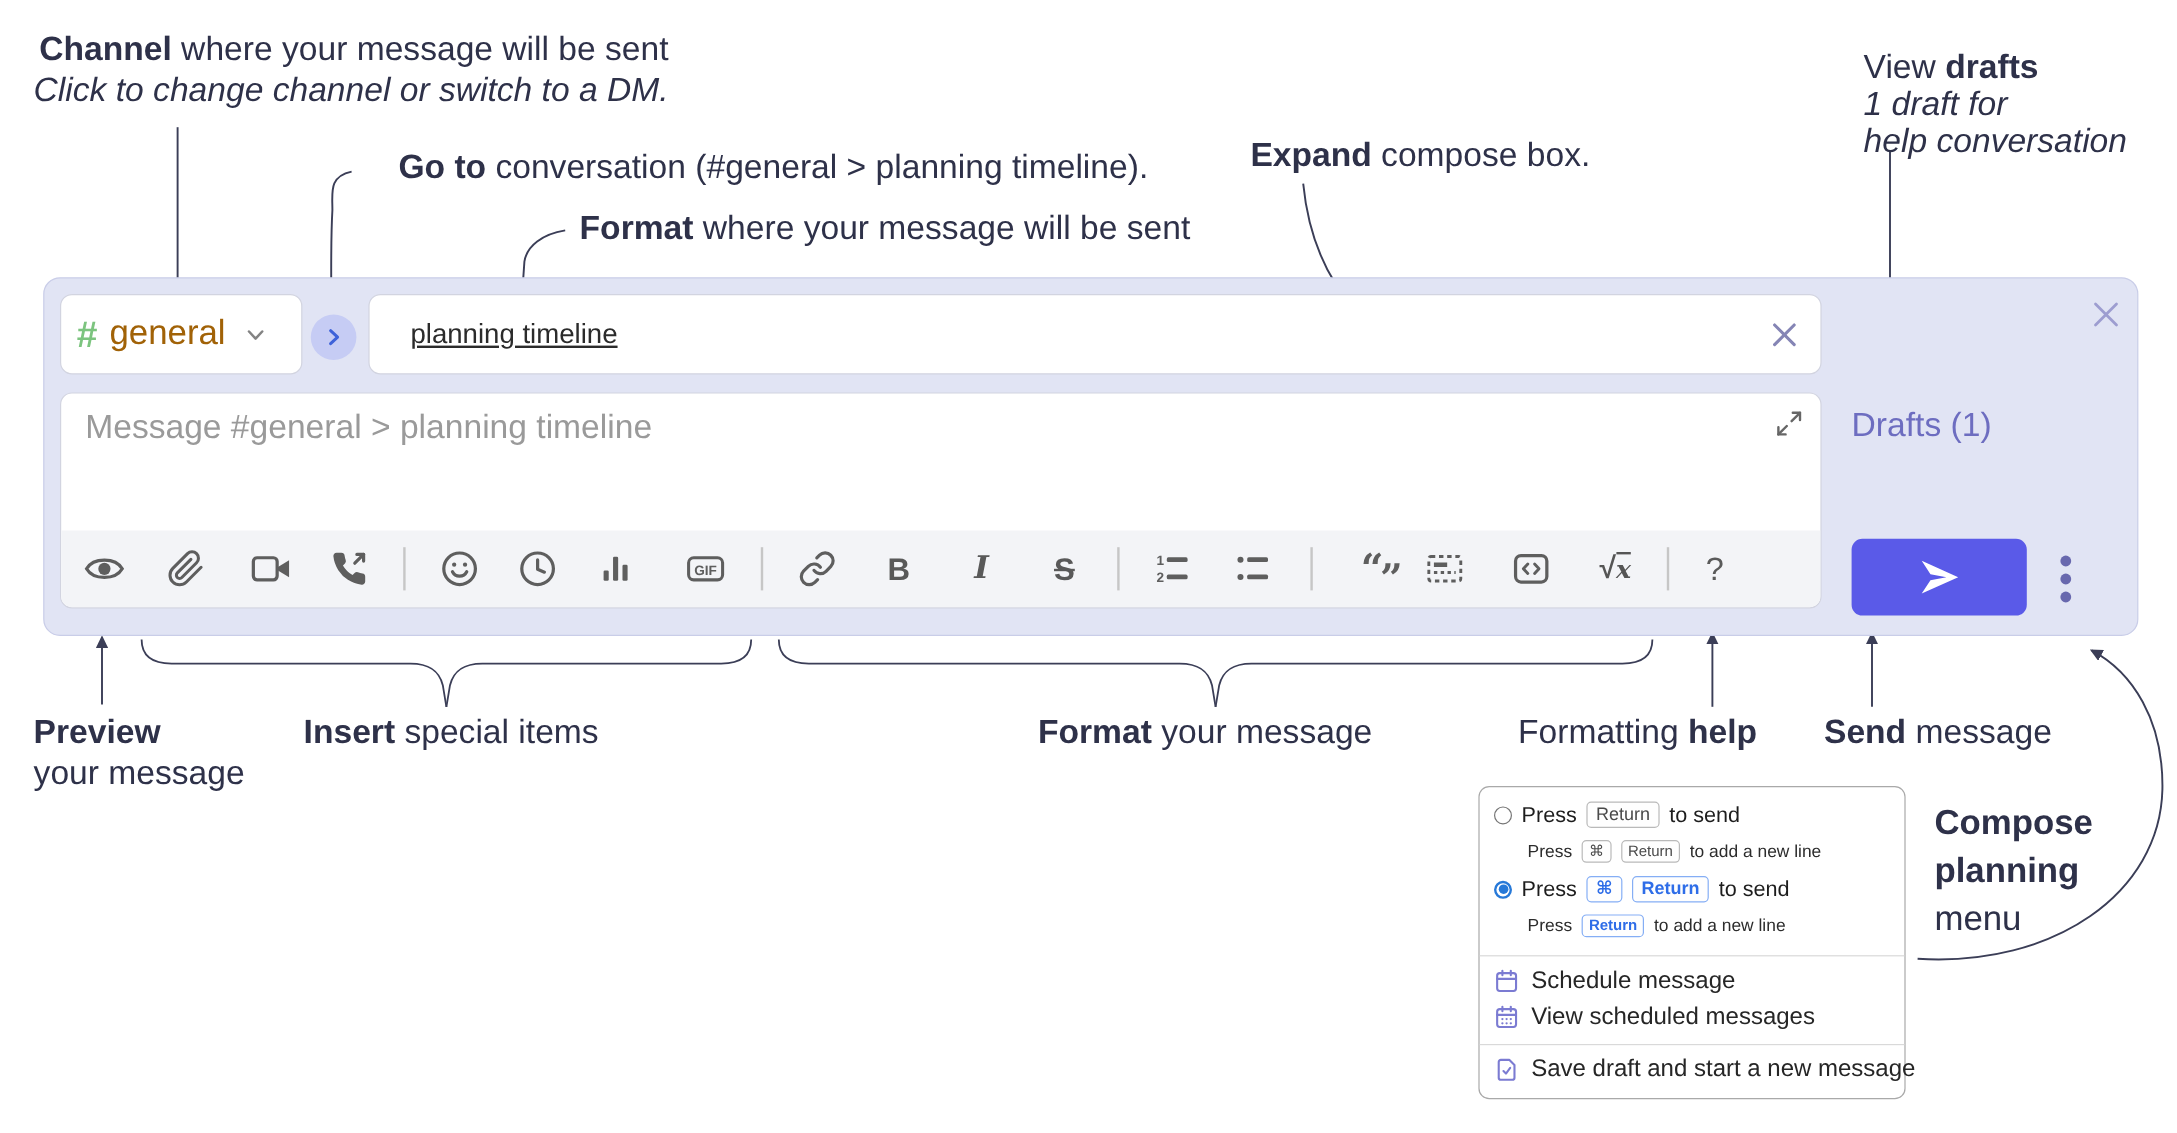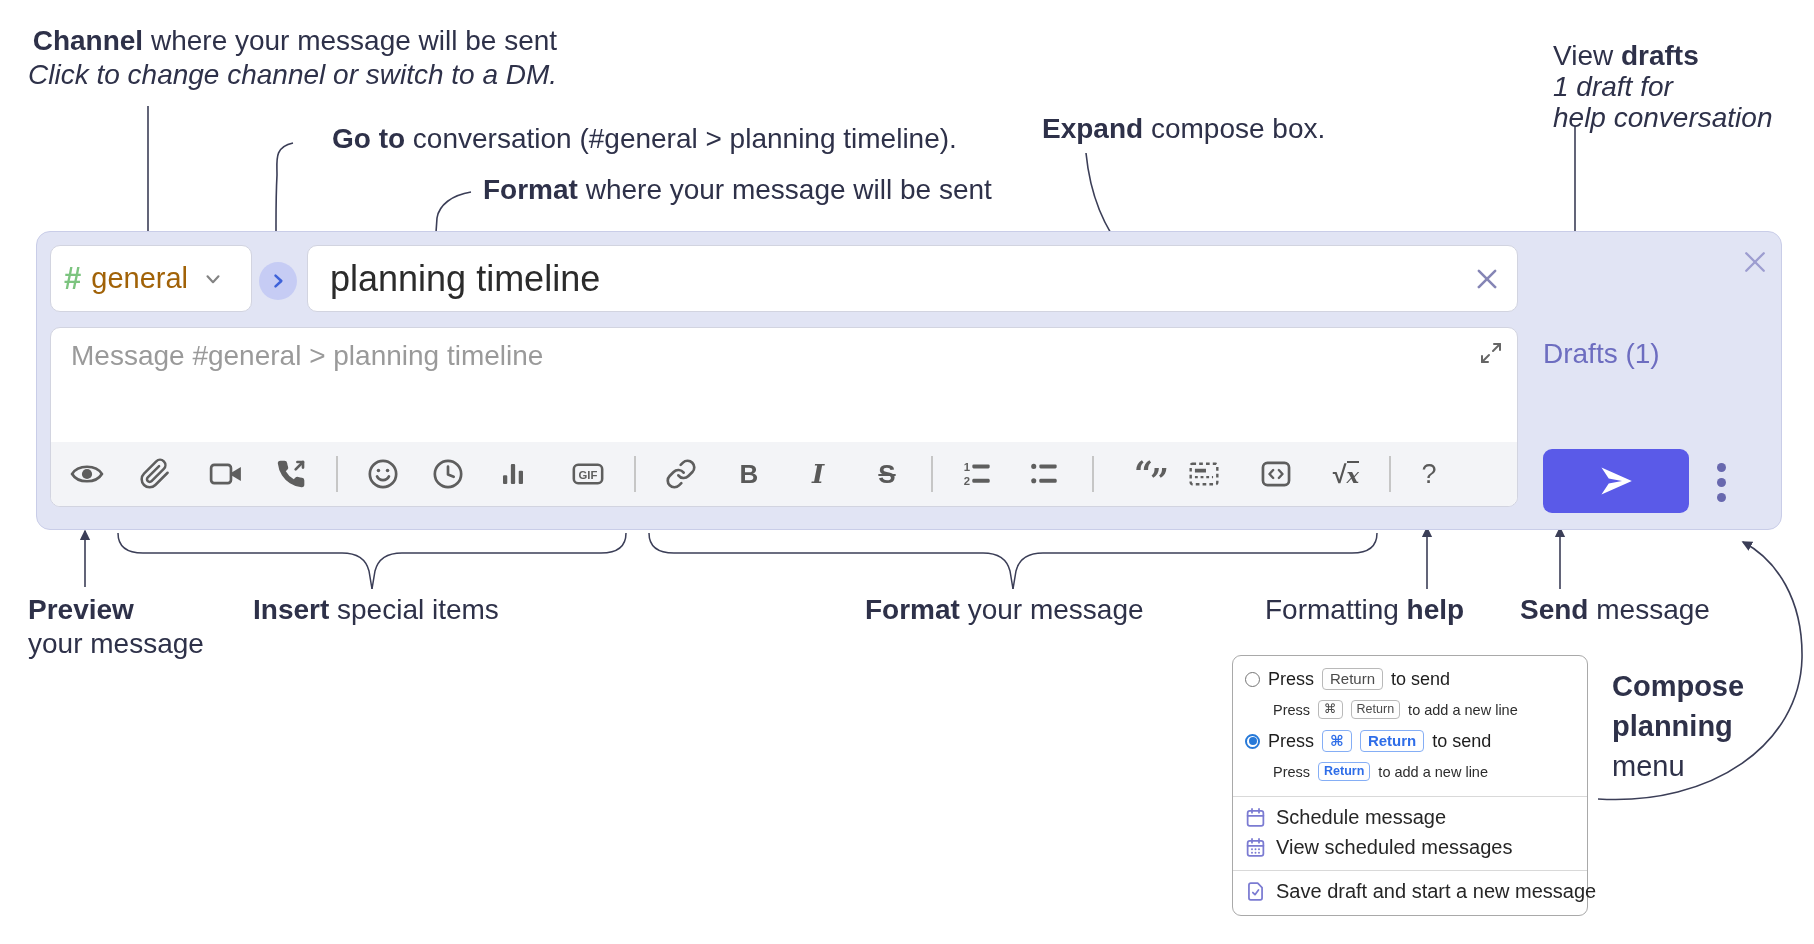--- a/index.html
+++ b/index.html
@@ -18,21 +18,21 @@
            border:1px solid #c9cde8;border-radius:14px;box-sizing:border-box;}
   .whitebox{position:absolute;background:#ffffff;border:1px solid #d2d4e0;border-radius:10px;box-sizing:border-box;}
   .channel-box{left:13px;top:13px;width:202px;height:67px;display:flex;align-items:center;cursor:pointer;}
   .hash{font-size:31px;font-weight:700;color:#7cc47f;margin:0 10px 0 13px;}
   .channel-name{font-size:29px;color:#a16207;}
   .chev{margin-left:14px;display:flex;align-items:center;}
   .go-btn{left:222px;top:30px;width:38px;height:38px;border-radius:50%;background:#c6ccf4;
           display:flex;align-items:center;justify-content:center;cursor:pointer;}
   .topic-box{left:270px;top:13px;width:1211px;height:67px;display:flex;align-items:center;}
   .topic-input{border:none;outline:none;background:transparent;font-family:inherit;
-               font-size:36px;color:#2b2b2b;margin-left:20px;width:1080px;}
+               font-size:23px;color:#2b2b2b;margin-left:32px;width:1080px;text-decoration:underline;}
   .clear-x{position:absolute;right:16px;top:19px;cursor:pointer;}
   .msg-box{left:13px;top:95px;width:1468px;height:180px;padding:0;overflow:hidden;}
   .msg-input{position:absolute;left:0;top:0;width:100%;height:112px;border:none;outline:none;resize:none;
              background:transparent;font-family:inherit;font-size:28px;color:#3a3a3a;
              padding:12px 20px;box-sizing:border-box;}
   .msg-input::placeholder{color:#9a9a9a;opacity:1;}
   .expand-ic{position:absolute;right:12px;top:11px;cursor:pointer;}
   .fmt-bar{position:absolute;left:0;bottom:0;width:100%;height:64px;background:#f3f4f7;
            border-radius:0 0 9px 9px;}
   .tb{position:absolute;top:15px;width:34px;height:34px;display:flex;align-items:center;

